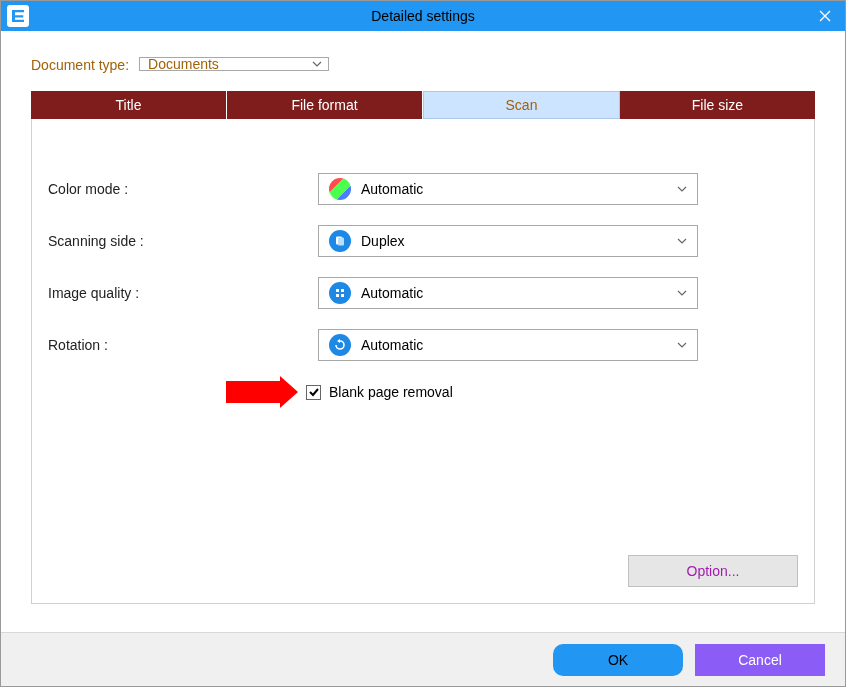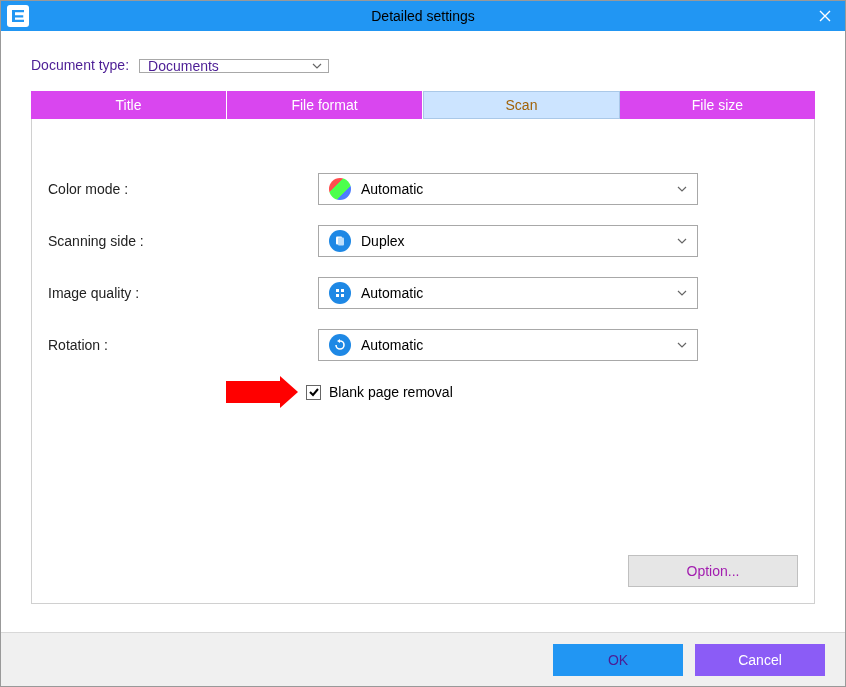--- a/index.html
+++ b/index.html
@@ -2,44 +2,44 @@
 <html><head>
   <meta charset="utf-8">
   <style>
     * { box-sizing: border-box; margin: 0; padding: 0; font-family: "Segoe UI", Tahoma, sans-serif; }
     body { width: 846px; height: 687px; border: 1px solid #999; background: #fff; position: relative; }
     .titlebar { height: 30px; background: #2196f3; display: flex; align-items: center; position: relative; }
     .titlebar-logo { width: 22px; height: 22px; margin-left: 6px; background: #fff; border-radius: 3px; display: flex; align-items: center; justify-content: center; }
     .titlebar-logo svg { width: 18px; height: 18px; }
     .titlebar-title { position: absolute; left: 0; right: 0; text-align: center; color: #000000; font-size: 14px; font-weight: 400; }
     .titlebar-close { position: absolute; right: 0; top: 0; width: 40px; height: 30px; display: flex; align-items: center; justify-content: center; color: #fff; font-size: 16px; cursor: pointer; }
-    .doc-row { display: flex; align-items: flex-end; gap: 10px; margin: 26px 0 0 30px; font-size: 14px; color: #4c1d95; }
+    .doc-row { display: flex; align-items: flex-start; gap: 10px; margin: 26px 0 0 30px; font-size: 14px; color: #a16207; }
     .select { border: 1px solid #a8a8a8; background: #fff; height: 14px; display: flex; align-items: center; padding: 0 8px; font-size: 14px; position: relative; cursor: pointer; }
     .select-chevron { position: absolute; right: 6px; top: 0; bottom: 0; display: flex; align-items: center; color: #666; }
     .doc-select { width: 190px; }
     .tabs { display: flex; margin: 18px 0 0 30px; width: 784px; }
-    .tab { flex: 1; height: 28px; display: flex; align-items: center; justify-content: center; font-size: 14px; color: #fff; background: #d946ef; cursor: pointer; border-right: 1px solid #fff; }
+    .tab { flex: 1; height: 28px; display: flex; align-items: center; justify-content: center; font-size: 14px; color: #fff; background: #7f1d1d; cursor: pointer; border-right: 1px solid #fff; }
     .tab:last-child { border-right: none; }
     .tab.active { background: #cce4ff; color: #a16207; border: 1px solid #aac8e8; }
     .panel { margin: 0 30px 0 30px; width: 784px; height: 485px; border: 1px solid #d0d0d0; border-top: none; padding: 54px 16px 16px 16px; position: relative; }
     .form-row { display: flex; align-items: center; margin-bottom: 20px; }
     .form-label { width: 246px; text-align: left; padding-right: 12px; font-size: 14px; color: #222; }
     .form-select { width: 380px; border: 1px solid #a8a8a8; height: 32px; display: flex; align-items: center; padding: 0 10px; font-size: 14px; position: relative; cursor: pointer; gap: 10px; margin-left: 24px; }
     .form-select .select-chevron { right: 10px; }
     .icon-chip { width: 22px; height: 22px; border-radius: 50%; display: flex; align-items: center; justify-content: center; flex-shrink: 0; }
     .checkbox-row { display: flex; align-items: center; margin-top: 4px; }
     .chk-spacer { width: 258px; display: flex; justify-content: flex-end; align-items: center; padding-right: 24px; position: relative; }
     .red-arrow { width: 56px; height: 22px; background: #ff0000; position: relative; }
     .red-arrow::after { content: ""; position: absolute; right: -16px; top: -5px; width: 0; height: 0; border-top: 16px solid transparent; border-bottom: 16px solid transparent; border-left: 18px solid #ff0000; }
     .chk { width: 15px; height: 15px; border: 1px solid #666; display: flex; align-items: center; justify-content: center; margin-right: 8px; cursor: pointer; background: #fff; }
     .chk svg { width: 12px; height: 12px; }
     .option-btn { position: absolute; right: 16px; bottom: 16px; width: 170px; height: 32px; border: 1px solid #c0c0c0; background: #e6e6e6; font-size: 14px; color: #a21caf; cursor: pointer; display: flex; align-items: center; justify-content: center; }
     .footer { position: absolute; left: 0; right: 0; bottom: 0; height: 54px; background: #f0f0f0; border-top: 1px solid #d8d8d8; display: flex; align-items: center; justify-content: flex-end; gap: 12px; padding-right: 20px; }
     .btn { width: 130px; height: 32px; font-size: 14px; display: flex; align-items: center; justify-content: center; cursor: pointer; border: none; }
-    .btn-primary { background: #2196f3; color: #4c1d95; }
+    .btn-primary { background: #2196f3; color: #000000; border-radius: 10px; }
     .btn-secondary { background: #8b5cf6; color: #fff; }
   </style>
 </head>
 <body>
 
 <div class="titlebar">
   <div class="titlebar-logo">
     <svg viewBox="0 0 24 24">
         <path fill="#2196f3" d="M4 4h16v3H8v4h11v3H8v3h12v3H4z"></path>
       </svg>

